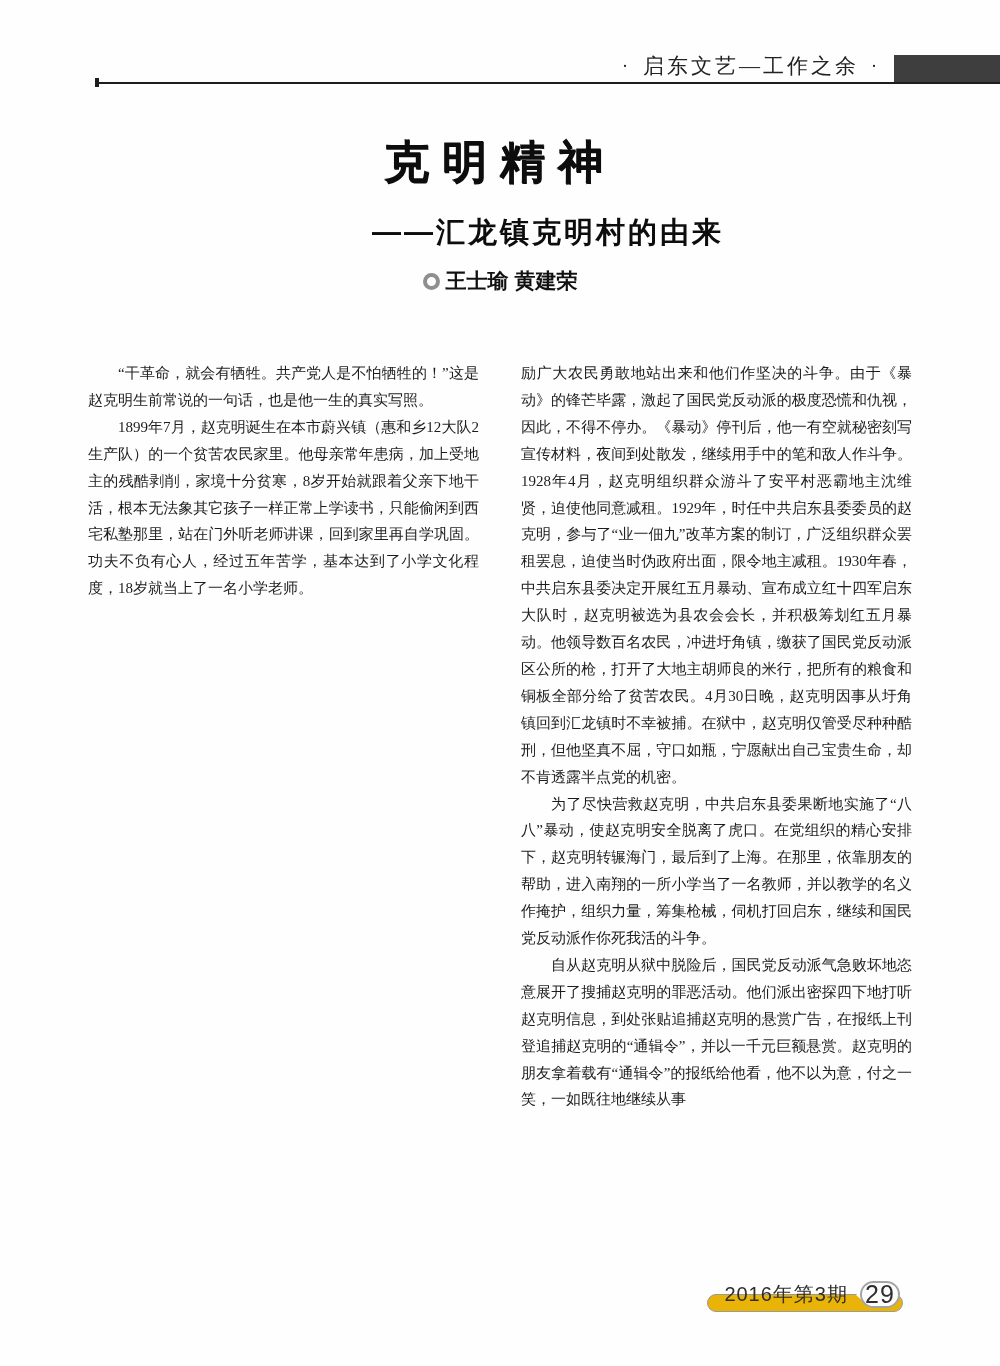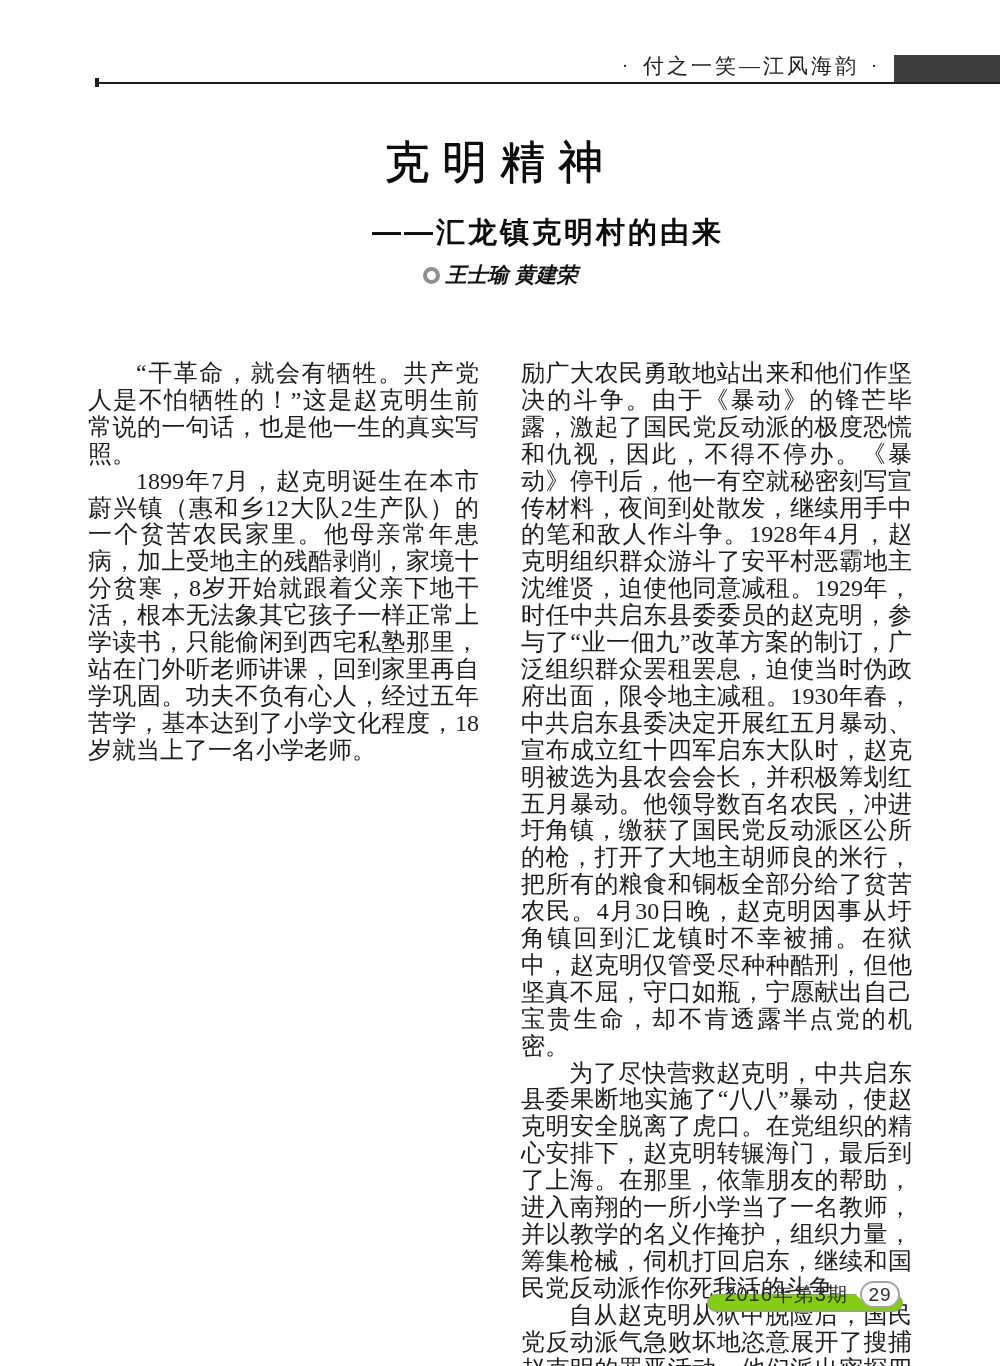--- a/index.html
+++ b/index.html
@@ -59,48 +59,47 @@
 
   
   .title-block {
     position: absolute;
     top: 132px; left: 0; right: 0;
     text-align: center;
   }
   .main-title {
     font-family: "DejaVu Serif", "Liberation Serif", serif;
     font-size: 45px;
-    font-weight: 400;
+    font-weight: 700;
     letter-spacing: 13px;
     color: #0d0d0d;
     display: flex;
     justify-content: center;
     gap: 58px;
     text-shadow: 0.5px 0.5px 0 #0d0d0d;
   }
   .sub-title {
     margin-top: 21px;
     font-family: "Liberation Sans", "DejaVu Sans", sans-serif;
     font-size: 29px;
     font-weight: bold;
     letter-spacing: 3px;
     color: #0d0d0d;
     transform: translateX(48px);
   }
   .authors-line {
-    margin-top: 8px;
+    margin-top: 14px;
     font-family: "Liberation Sans", "DejaVu Sans", sans-serif;
     font-size: 21px;
     font-weight: bold;
     color: #111;
     display: flex;
     justify-content: center;
     align-items: center;
     gap: 6px;
-    font-style: italic;
   }
   .author-marker {
     width: 17px; height: 17px;
     border: 4px solid #8f8f8f;
     border-radius: 50%;
     display: inline-block;
     background: #fff;
   }
 
   
@@ -108,39 +107,39 @@
     position: absolute;
     top: 360px;
     left: 88px;
     right: 88px;
     height: 910px;
     display: flex;
     gap: 42px;
   }
   .col {
     flex: 1 1 0;
-    font-size: 24px;
+    font-size: 15px;
     line-height: 26.9px;
     text-align: justify;
     text-justify: inter-ideograph;
     color: #1c1c1c;
   }
   .para { text-indent: 2em; }
   .para.cont { text-indent: 0; }
 
   
   .footer {
     position: absolute;
     top: 1287px;
     right: 97px;
   }
   .issue-pill {
     display: inline-flex;
     align-items: center;
-    background: #84cc16;
+    background: #eab308;
     border: 1px solid #9a9a9a;
     border-radius: 15px;
     height: 14px;
     padding: 0 2px 16px 16px;
     font-family: "Liberation Sans", "DejaVu Sans", sans-serif;
     font-size: 20px;
     color: #2e2e2e;
     letter-spacing: 1px;
   }
   .page-chevron {
@@ -153,34 +152,34 @@
   .page-number-badge {
     background: #fdfdfd;
     border: 2px solid #a5a5a5;
     border-radius: 14px;
     min-width: 40px;
     height: 27px;
     margin-left: -4px;
     display: inline-flex;
     align-items: center;
     justify-content: center;
-    font-size: 19px;
+    font-size: 25px;
     color: #2e2e2e;
   }
 </style>
 </head>
 <body>
 
 <div class="page">
 
   <div class="header">
     <div class="header-row">
       <div class="header-title">
         <span class="header-dot">·</span>
-        <span>付之一笑—江风海韵</span>
+        <span>启东文艺—工作之余</span>
         <span class="header-dot">·</span>
       </div>
       <div class="header-block"></div>
     </div>
     <div class="header-rule-cap"></div>
     <div class="header-rule"></div>
   </div>
 
   <div class="title-block">
     <div class="main-title">

